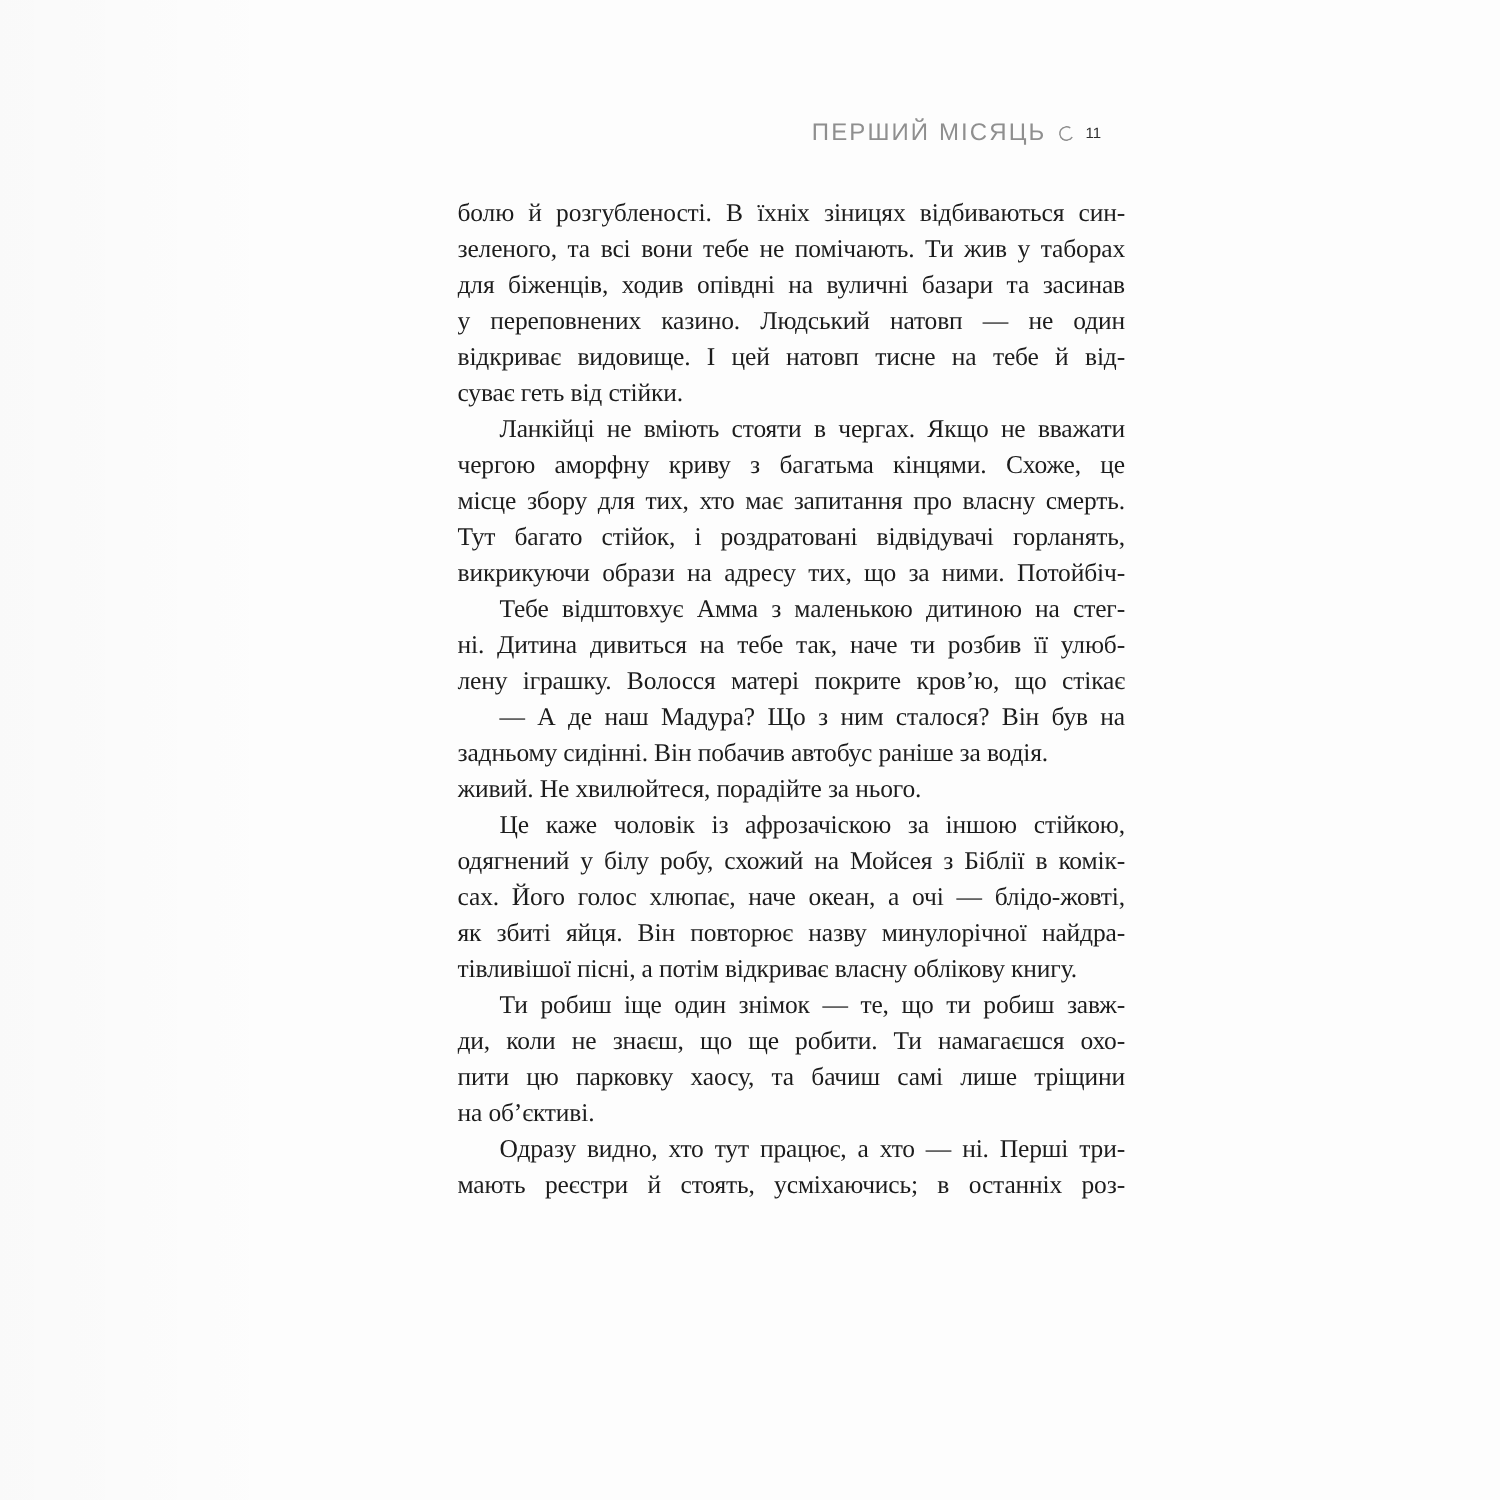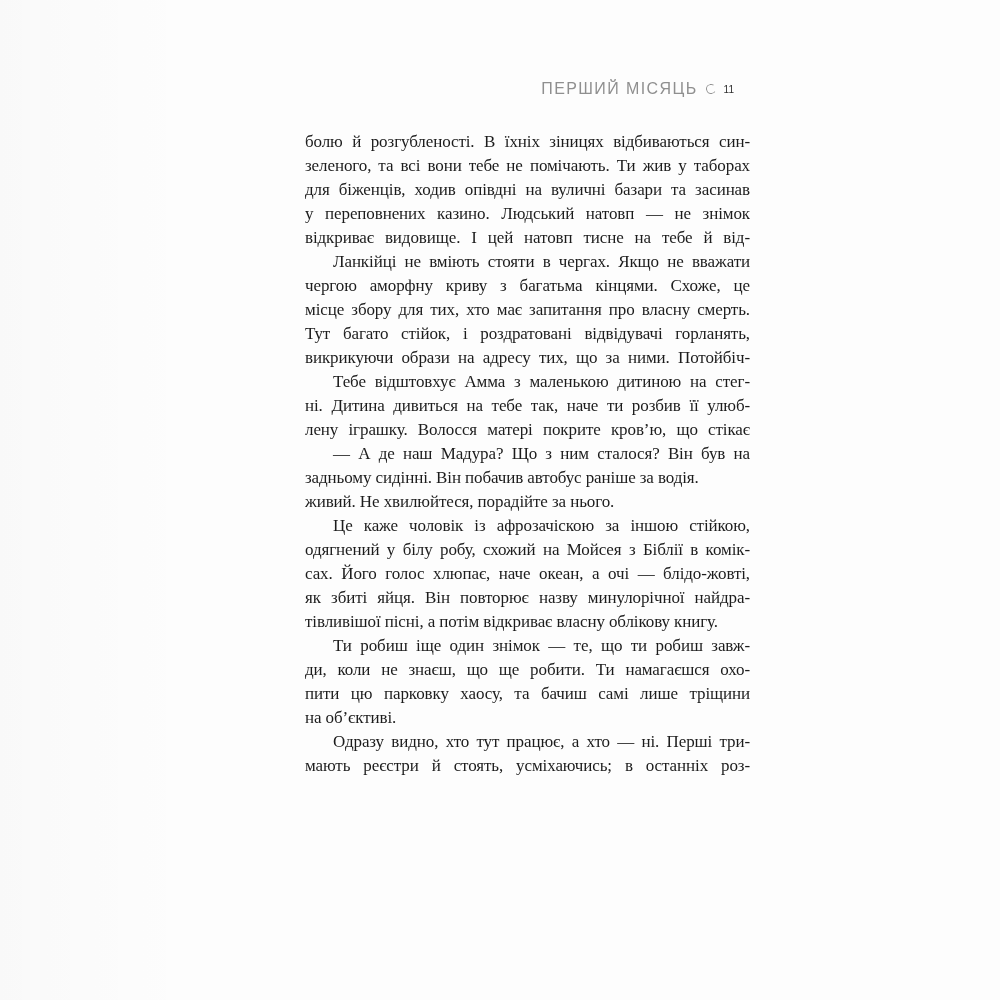--- a/index.html
+++ b/index.html
@@ -75,22 +75,23 @@
     <span class="title">ПЕРШИЙ МІСЯЦЬ</span>
     <span class="moon"></span>
     <span class="page-num">11</span>
   </div>
 
   <div class="text-block">
       <div>
         <div class="line">болю й розгубленості. В їхніх зіницях відбиваються син-</div>
         <div class="line">зеленого, та всі вони тебе не помічають. Ти жив у таборах</div>
         <div class="line">для біженців, ходив опівдні на вуличні базари та засинав</div>
-        <div class="line">у переповнених казино. Людський натовп — не знімок</div>
+        <div class="line">у переповнених казино. Людський натовп — не один</div>
         <div class="line">відкриває видовище. І цей натовп тисне на тебе й від-</div>
+        <div class="line last">суває геть від стійки.</div>
       </div>
       <div>
         <div class="line indent">Ланкійці не вміють стояти в чергах. Якщо не вважати</div>
         <div class="line">чергою аморфну криву з багатьма кінцями. Схоже, це</div>
         <div class="line">місце збору для тих, хто має запитання про власну смерть.</div>
         <div class="line">Тут багато стійок, і роздратовані відвідувачі горланять,</div>
         <div class="line">викрикуючи образи на адресу тих, що за ними. Потойбіч-</div>
       </div>
       <div>
         <div class="line indent">Тебе відштовхує Амма з маленькою дитиною на стег-</div>

